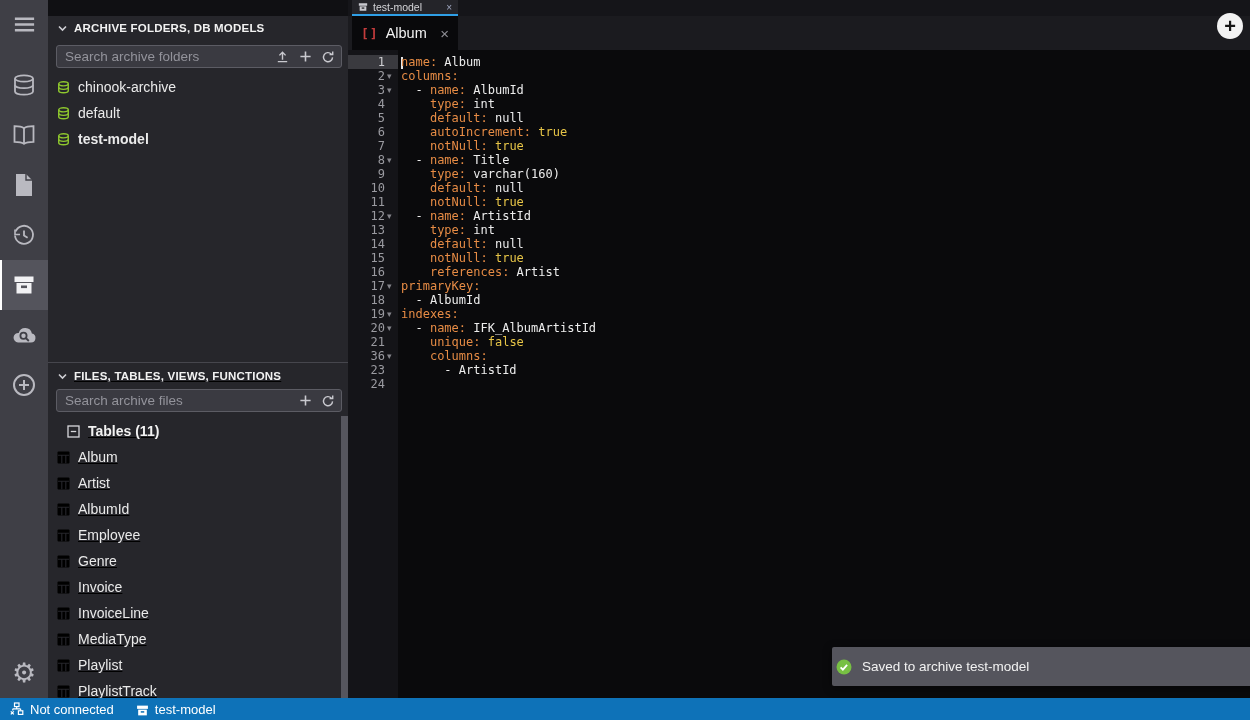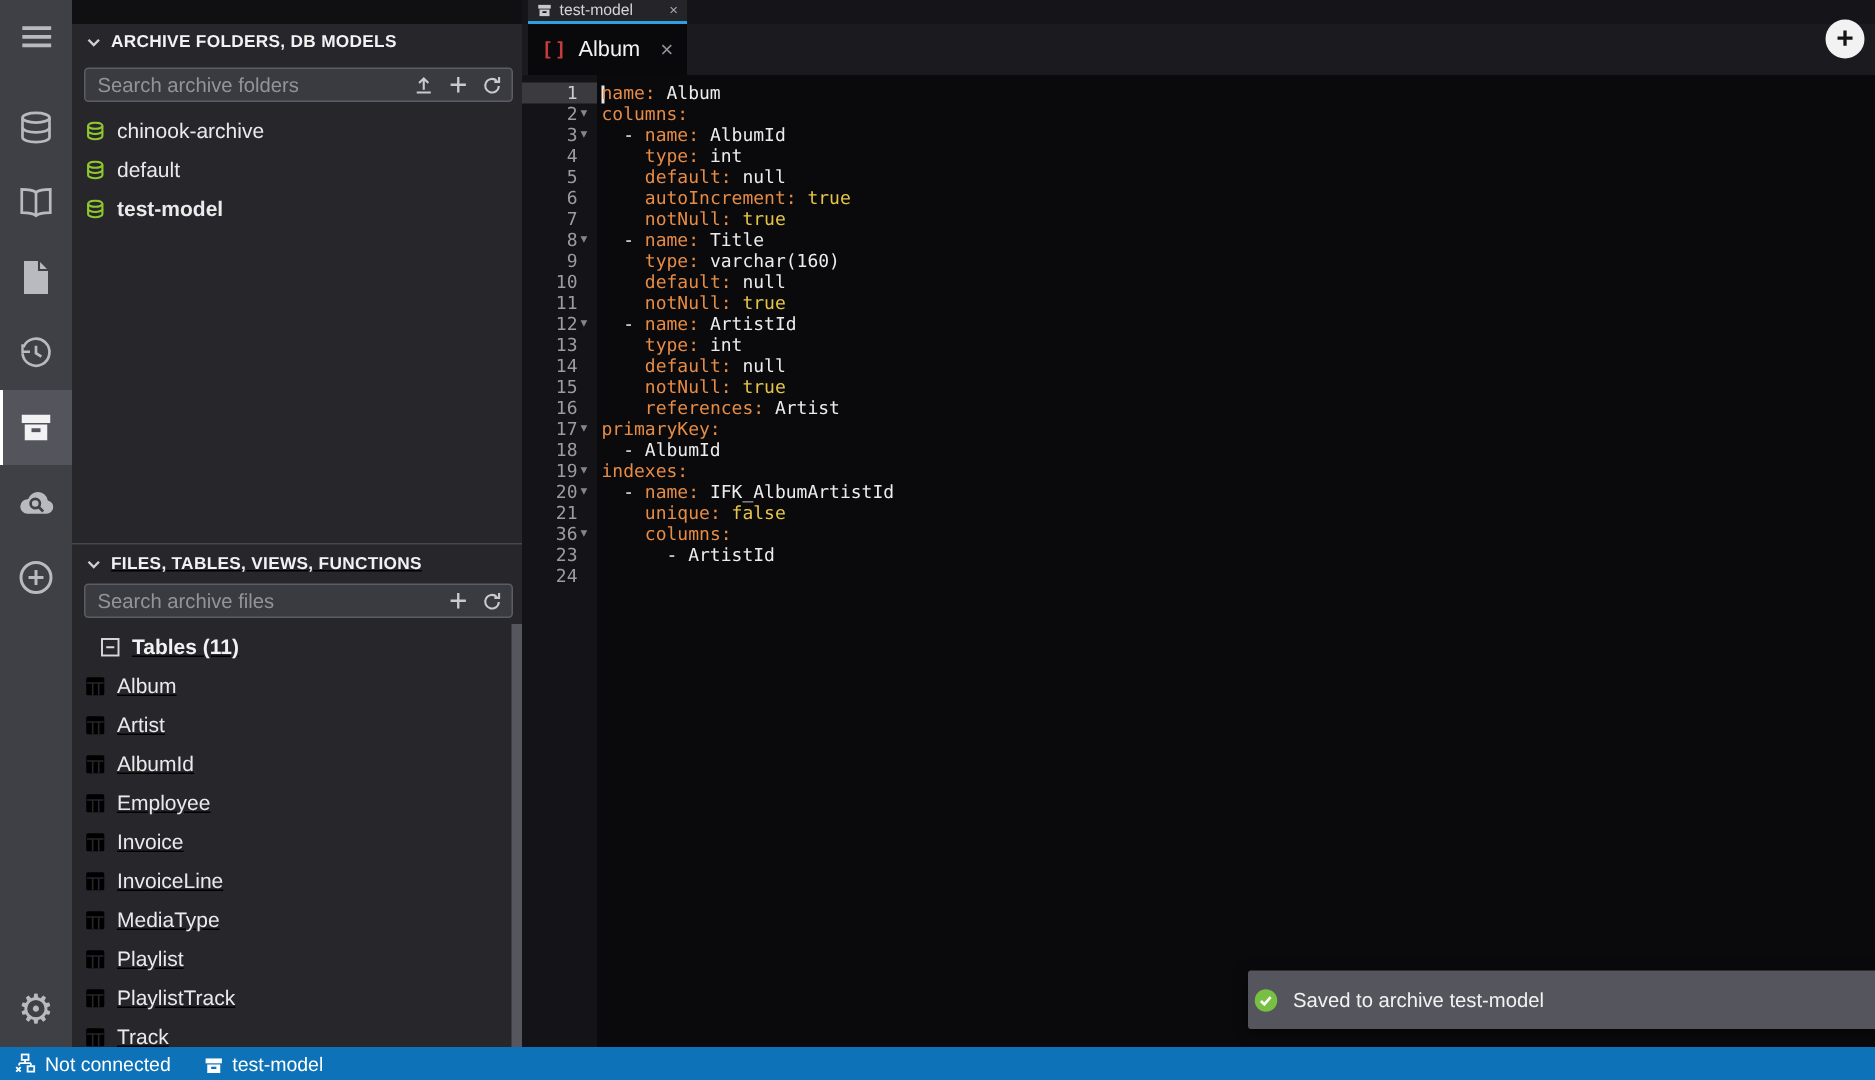--- a/index.html
+++ b/index.html
@@ -242,20 +242,27 @@
   <rect x="0.5" y="0.5" width="12" height="12" rx="1" fill="undefined"></rect>
   <path d="M1 4.3h11M4.8 4.3v8M8.8 4.3v8" stroke="#26262b" stroke-width="1.1" fill="none"></path>
           </svg>
           <span class="lbl">Employee</span>
         </div>
         <div class="side-item">
           <svg width="13" height="13" viewBox="0 0 13 13">
   <rect x="0.5" y="0.5" width="12" height="12" rx="1" fill="undefined"></rect>
   <path d="M1 4.3h11M4.8 4.3v8M8.8 4.3v8" stroke="#26262b" stroke-width="1.1" fill="none"></path>
           </svg>
+          <span class="lbl">Genre</span>
+        </div>
+        <div class="side-item">
+          <svg width="13" height="13" viewBox="0 0 13 13">
+  <rect x="0.5" y="0.5" width="12" height="12" rx="1" fill="undefined"></rect>
+  <path d="M1 4.3h11M4.8 4.3v8M8.8 4.3v8" stroke="#26262b" stroke-width="1.1" fill="none"></path>
+          </svg>
           <span class="lbl">Invoice</span>
         </div>
         <div class="side-item">
           <svg width="13" height="13" viewBox="0 0 13 13">
   <rect x="0.5" y="0.5" width="12" height="12" rx="1" fill="undefined"></rect>
   <path d="M1 4.3h11M4.8 4.3v8M8.8 4.3v8" stroke="#26262b" stroke-width="1.1" fill="none"></path>
           </svg>
           <span class="lbl">InvoiceLine</span>
         </div>
         <div class="side-item">

